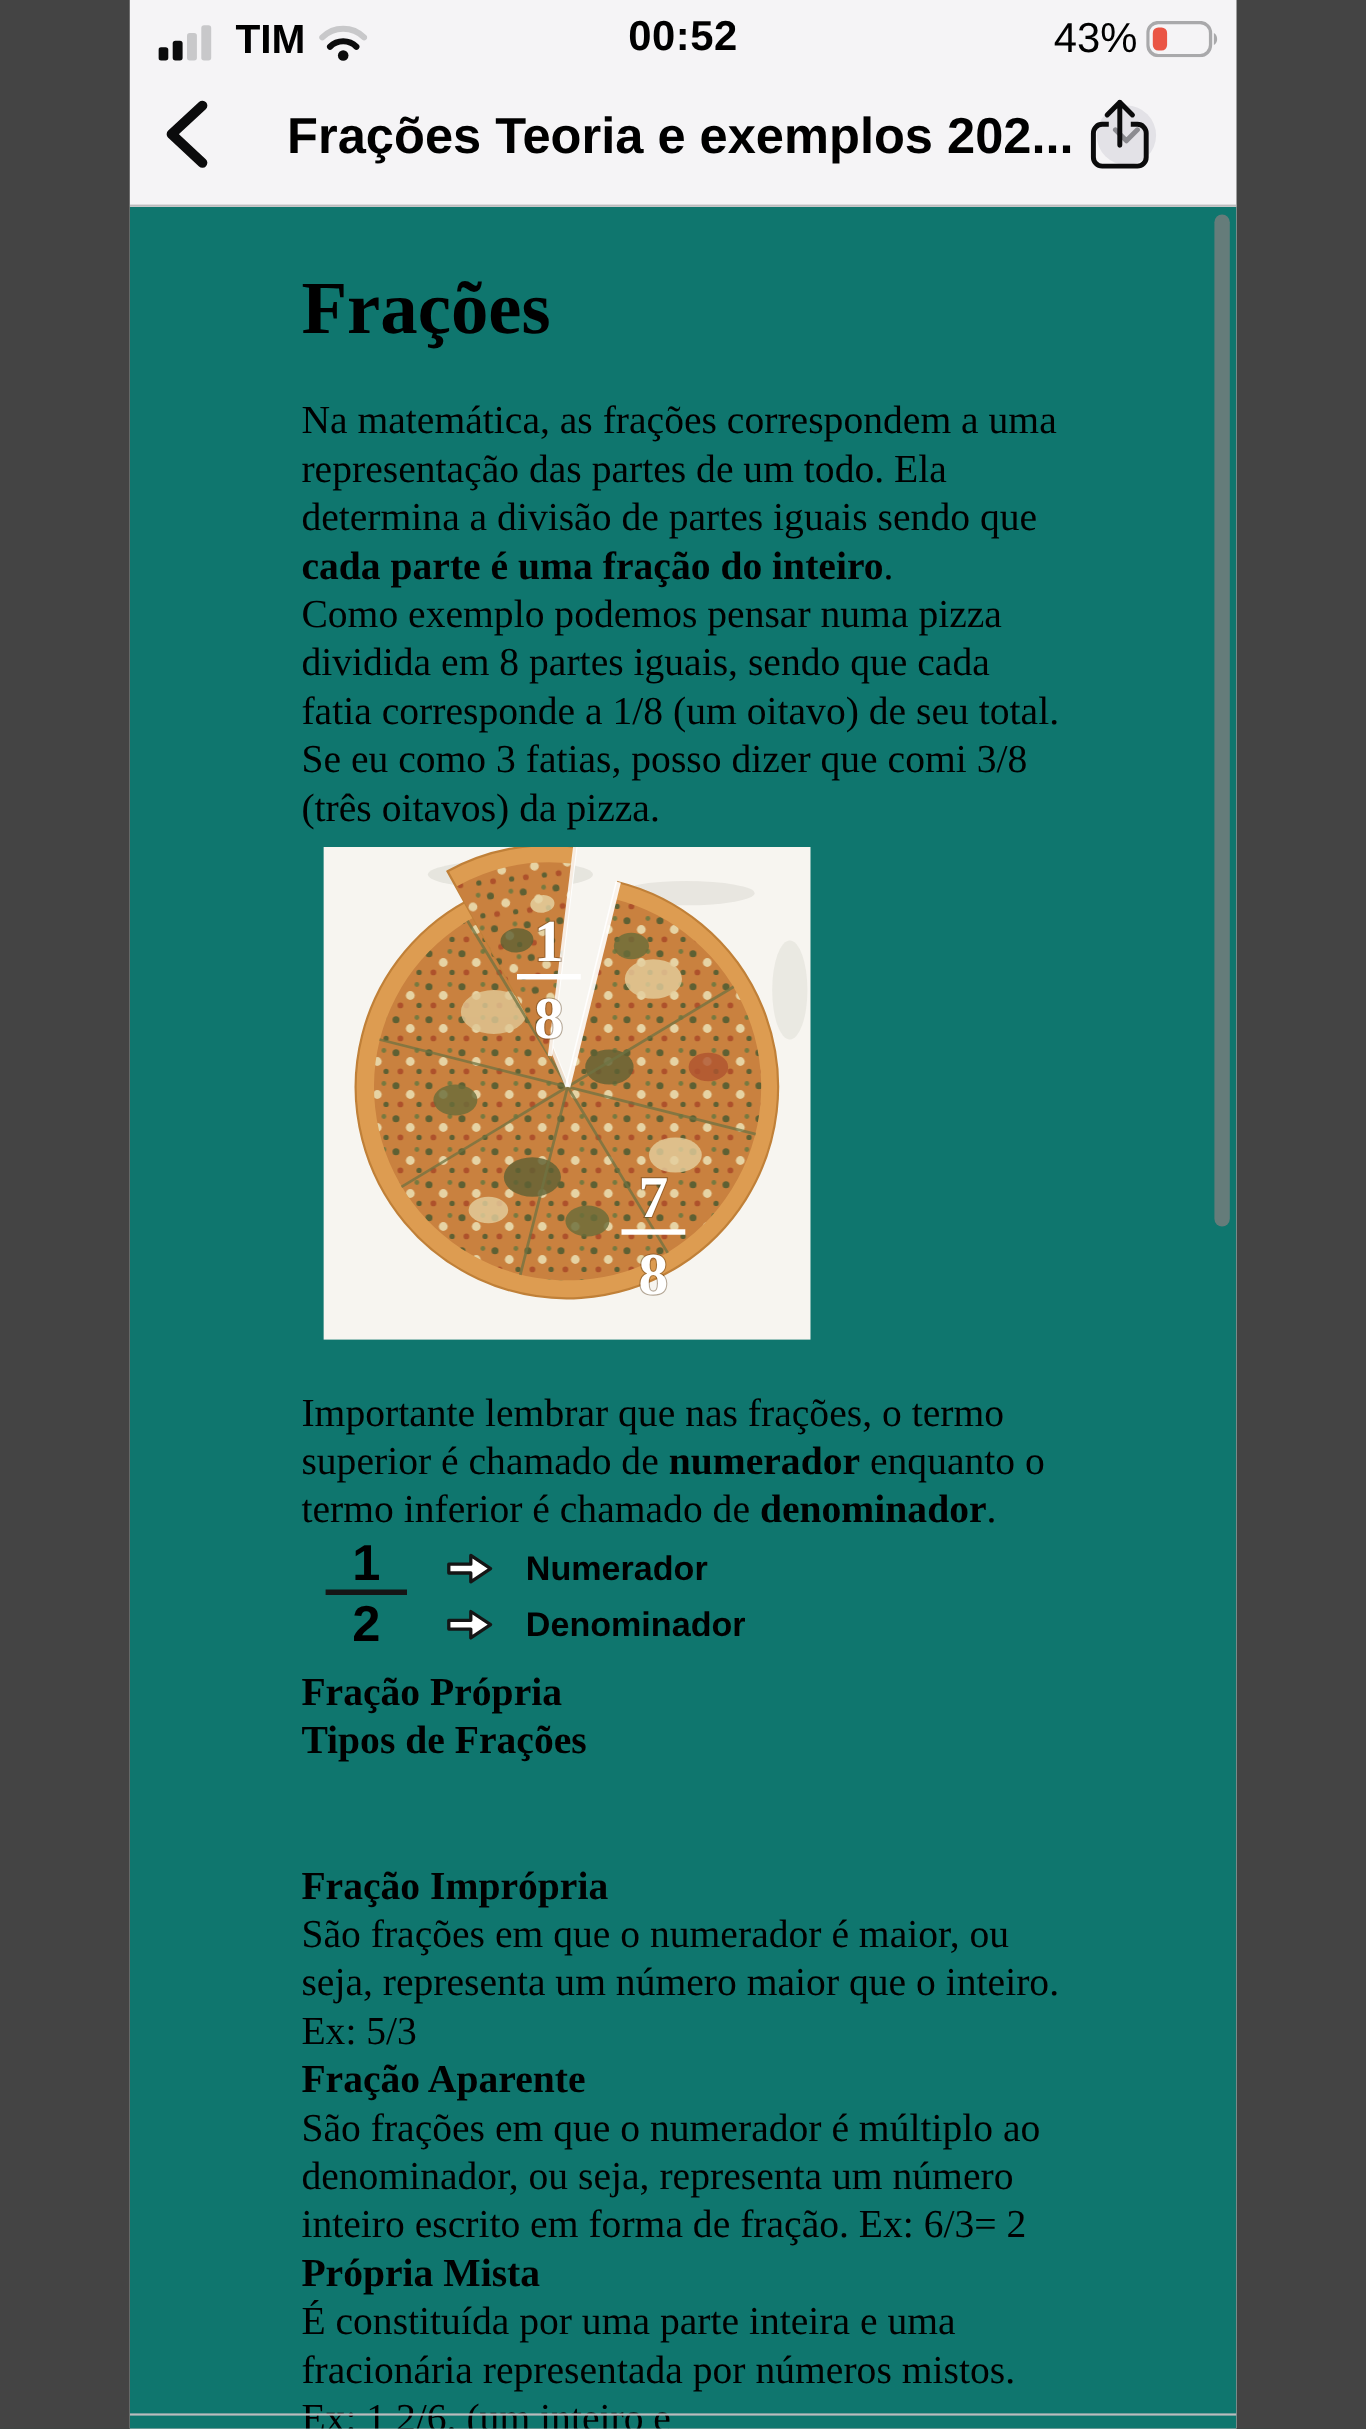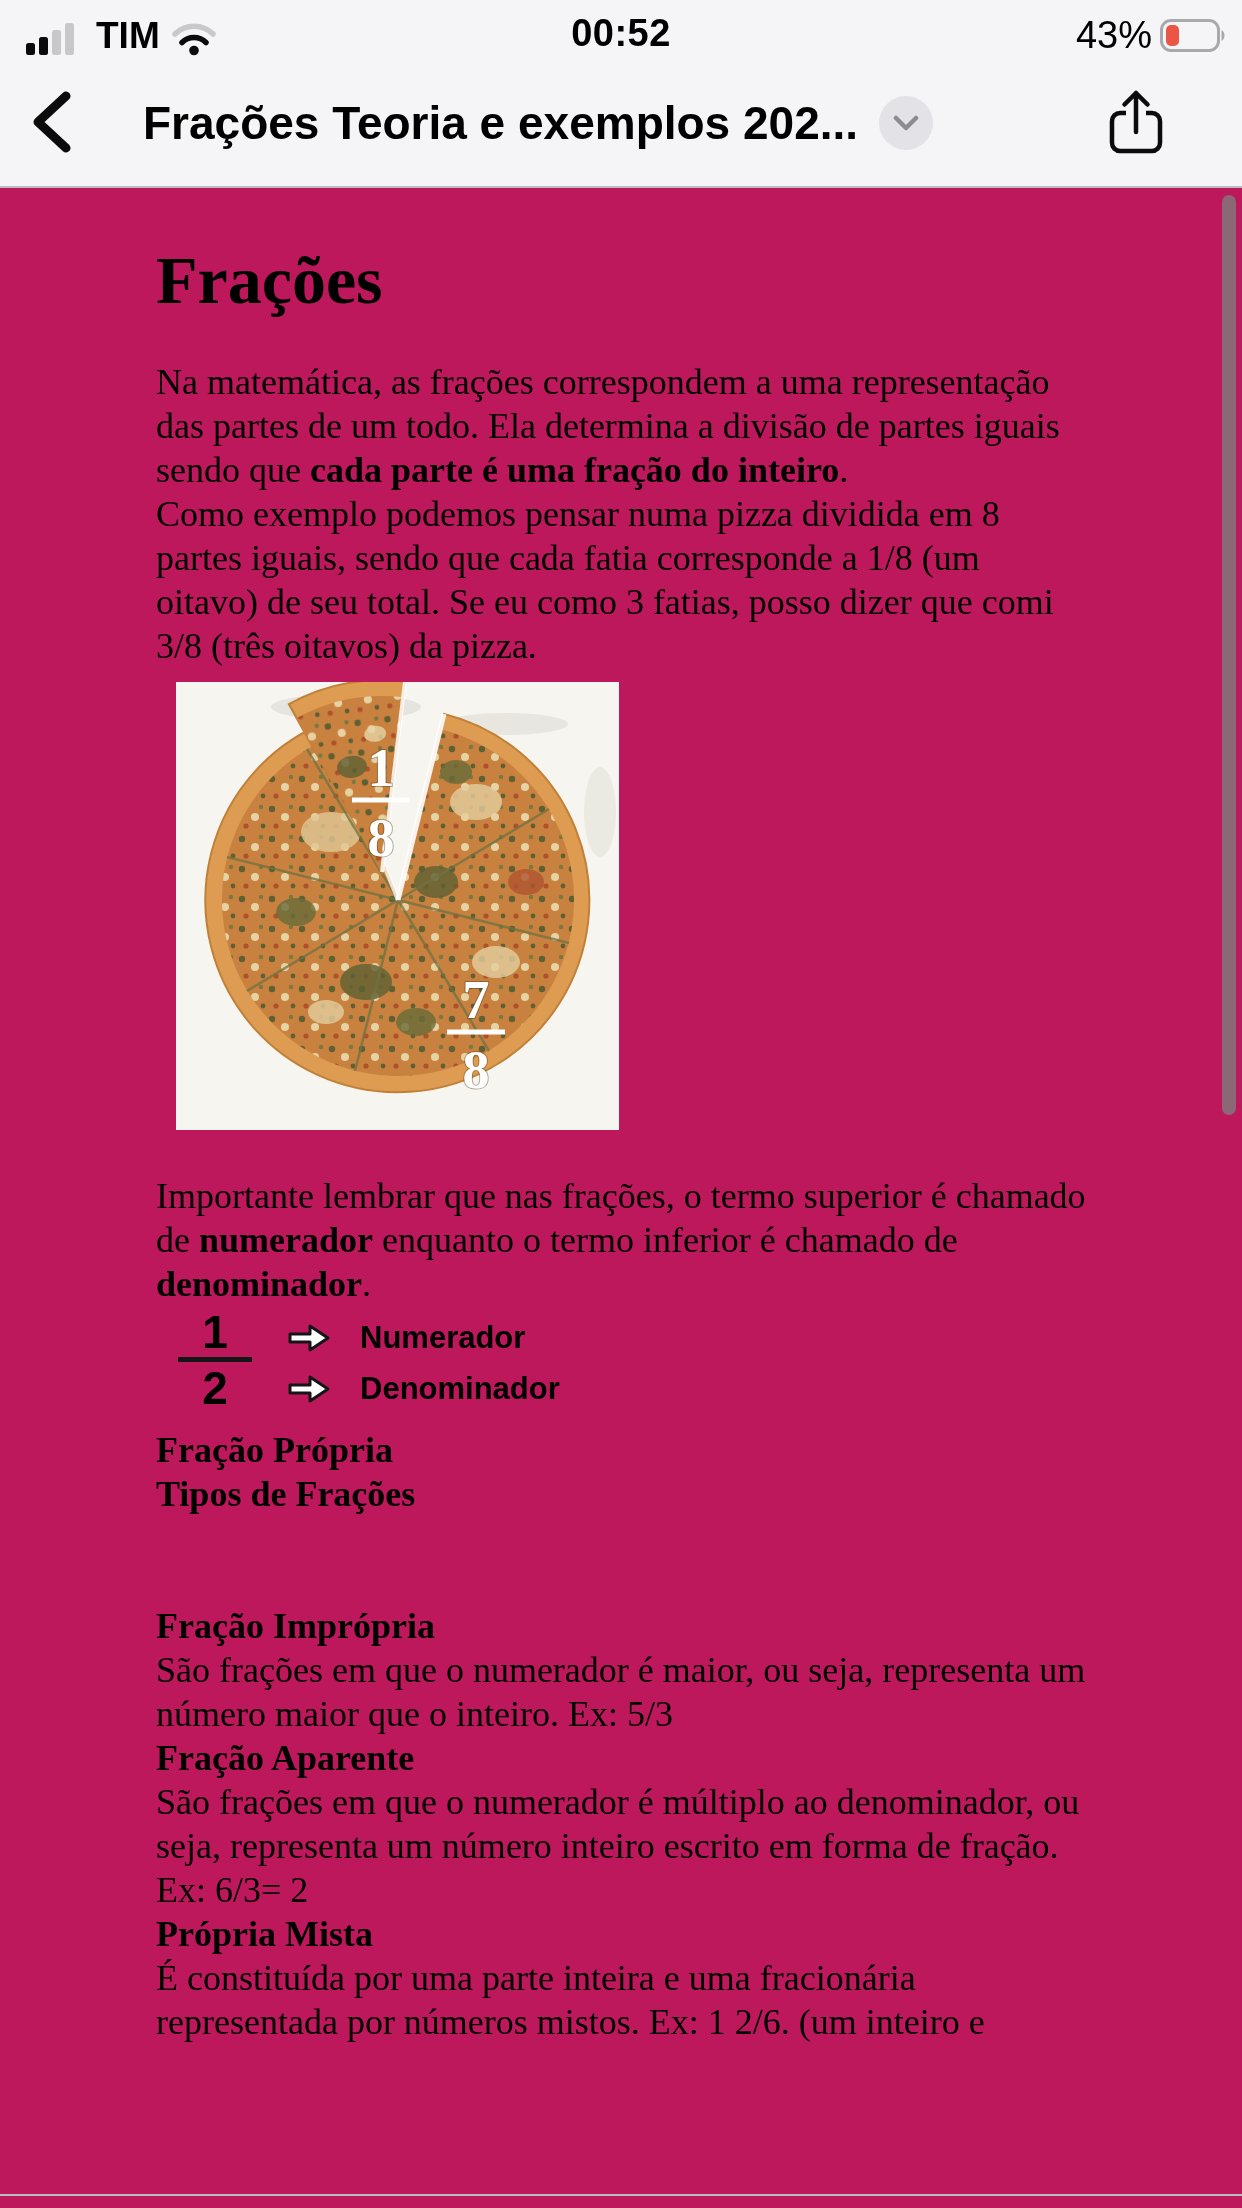--- a/index.html
+++ b/index.html
@@ -1,35 +1,35 @@
 <!DOCTYPE html>
 <html style="--battery-low: #ea5545; --chrome-bg: #f5f4f6; --hairline: #bcbcbe; --scrollbar: #7e7e7e; --nav-circle-bg: #e3e2e7; --doc-text: #000000;"><head>
 <meta charset="utf-8">
 <style>
   html,body{margin:0;padding:0;background:#444;}
-  .screen{position:relative;width:1242px;height:2208px;margin:0 auto;background:#fff;
+  .screen{position:relative;width:1006px;height:2208px;margin:0 auto;background:#fff;
     overflow:hidden;font-family:"Liberation Sans",sans-serif;color:#000;}
   
   .chrome{position:absolute;top:0;left:0;right:0;height:186px;
     background:var(--chrome-bg,#f5f4f6);border-bottom:2px solid var(--hairline,#bcbcbe);z-index:4;}
   .status-left{position:absolute;left:26px;top:16px;display:flex;align-items:flex-end;gap:12px;}
   .carrier{font-size:37px;font-weight:600;line-height:40px;}
   .status-time{position:absolute;left:0;right:0;top:12px;text-align:center;
     font-size:38px;font-weight:600;letter-spacing:.5px;}
   .status-right{position:absolute;right:16px;top:14px;display:flex;align-items:center;gap:8px;}
   .battery-pct{font-size:38px;font-weight:400;}
   .nav{position:absolute;top:62px;left:0;right:0;height:122px;}
   .back-btn{position:absolute;left:28px;top:28px;width:46px;height:64px;cursor:pointer;}
   .nav-title-row{position:absolute;left:143px;top:0;height:122px;display:flex;align-items:center;gap:21px;}
   .nav-title{font-size:46px;font-weight:700;white-space:nowrap;}
   .nav-circle{width:54px;height:54px;border-radius:50%;background:var(--nav-circle-bg,#e3e2e7);
     display:flex;align-items:center;justify-content:center;cursor:pointer;}
   .nav-share{position:absolute;right:78px;top:24px;cursor:pointer;}
   
-  .doc{position:absolute;top:188px;left:0;right:0;height:2020px;background:#be185d;
+  .doc{position:absolute;top:188px;left:0;right:0;height:2020px;background:#0f766e;
     font-family:"Liberation Serif",serif;font-size:36px;line-height:44px;color:var(--doc-text,#000);overflow:hidden;}
   .doc-inner{padding:56px 154px 0 156px;}
   .doc-title{font-size:68px;line-height:72px;font-weight:700;margin:0 0 44px 0;}
   .para,.heading{margin:0;}
   .heading{font-weight:700;}
   .b{font-weight:700;}
   .gap{height:88px;}
   .pizza-wrap{margin:14px 0 0 20px;width:443px;height:448px;}
   .p3{margin-top:44px;}
   

